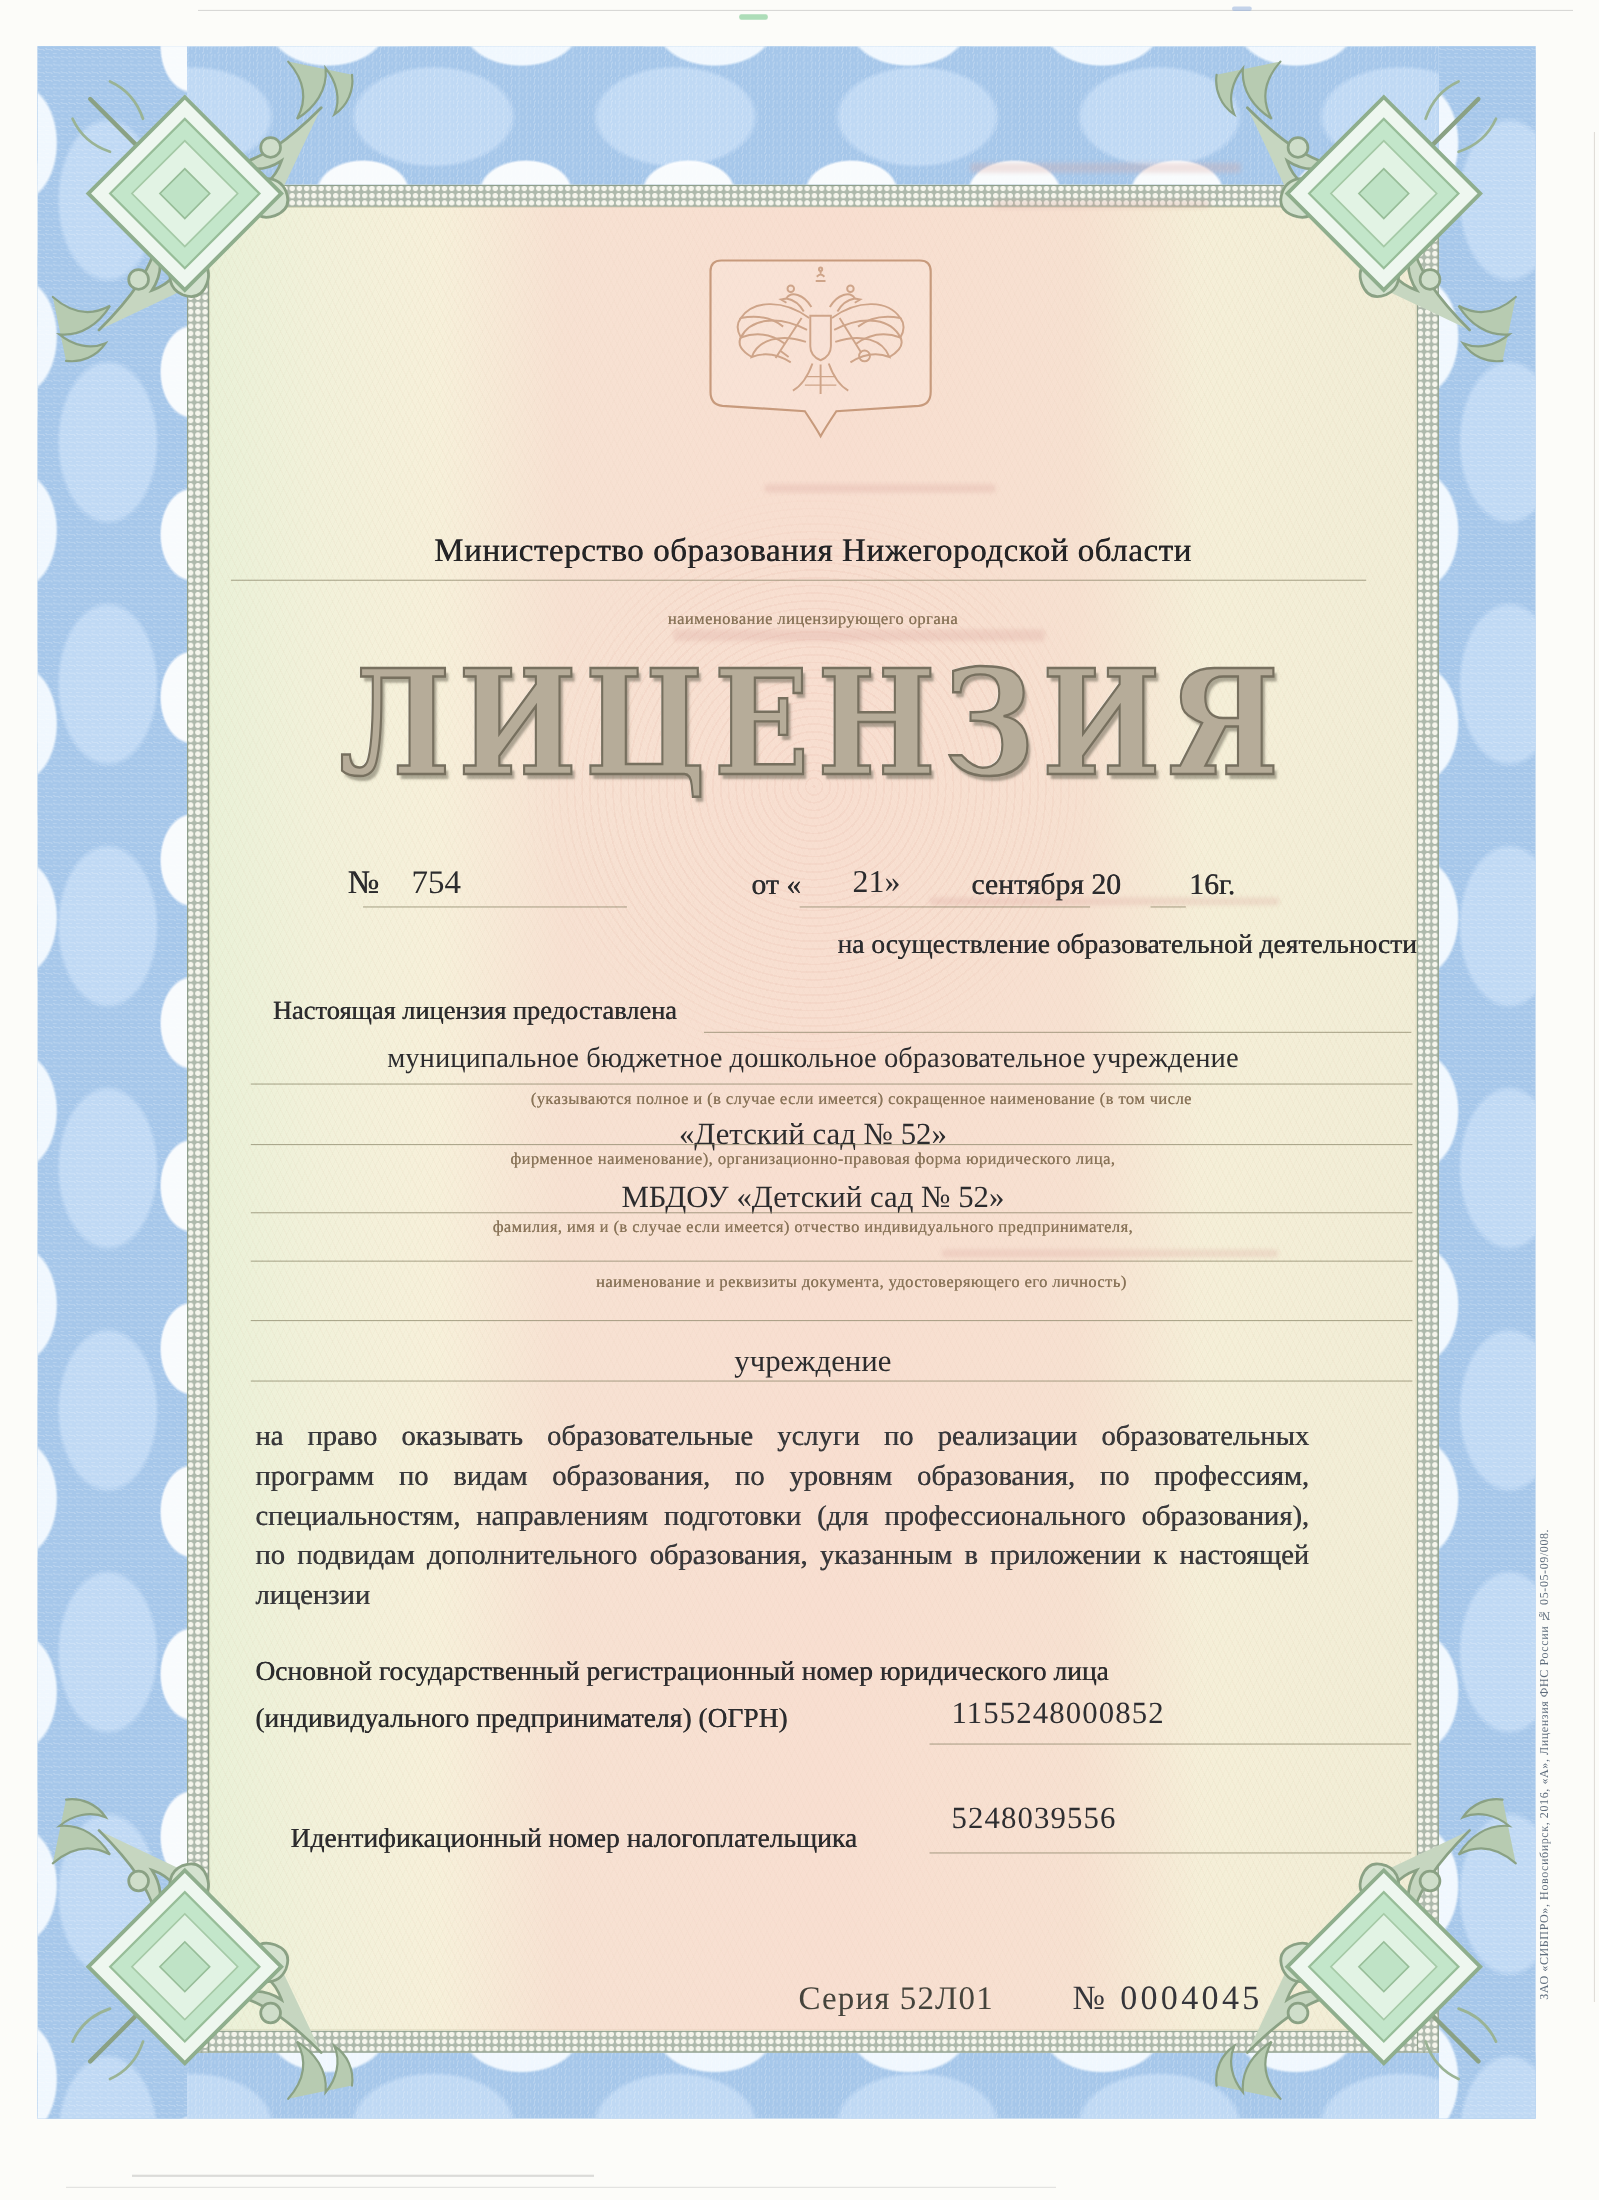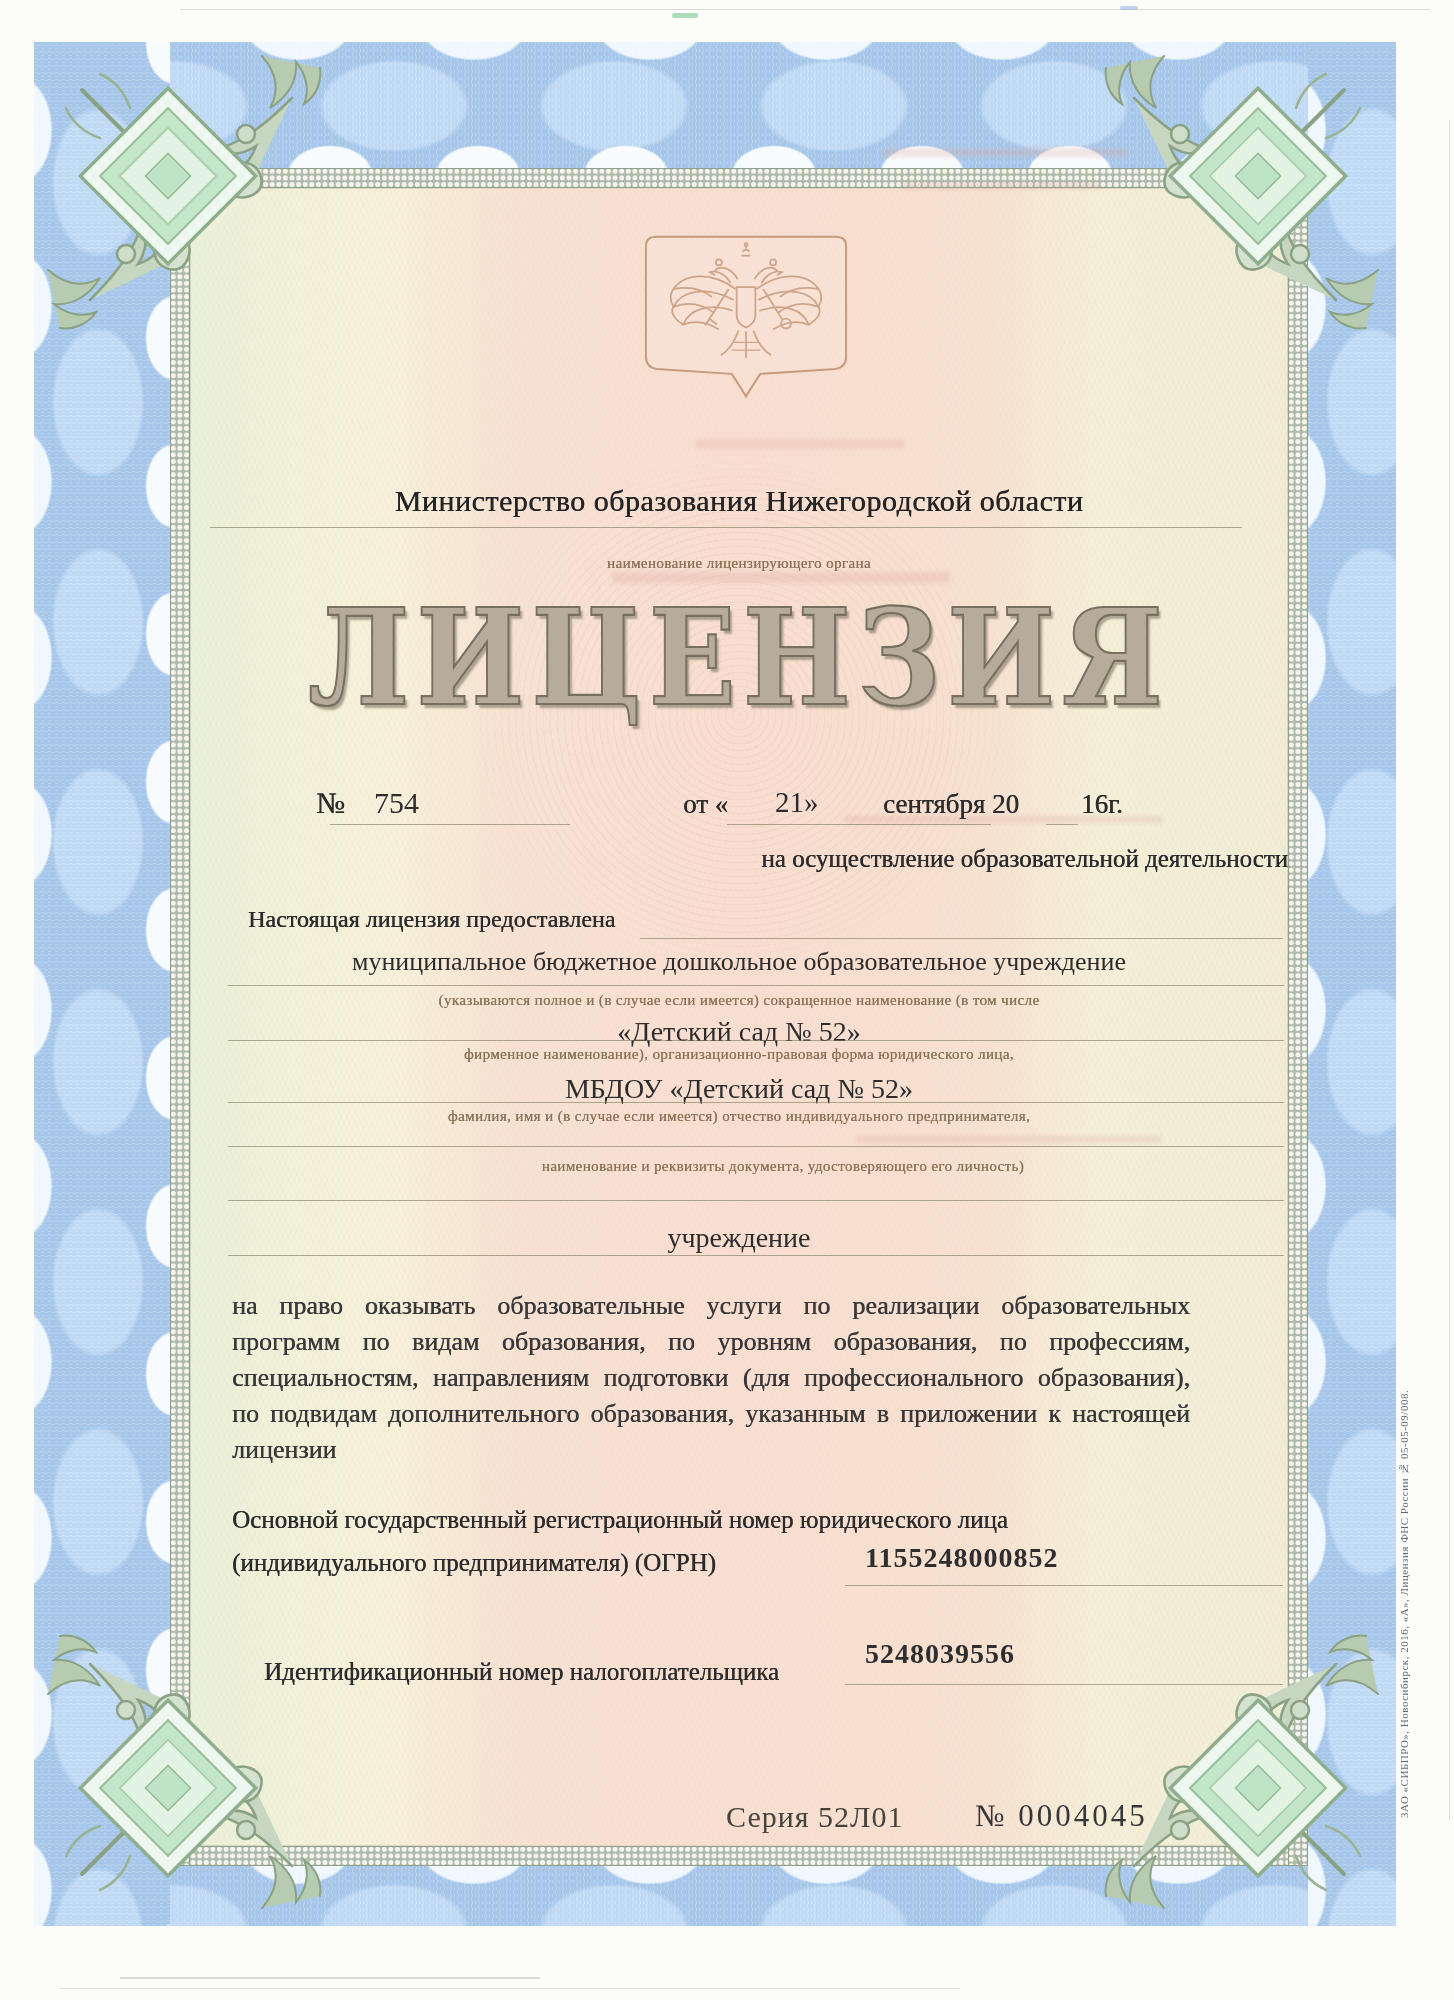--- a/index.html
+++ b/index.html
@@ -67,21 +67,21 @@
   .b{font-weight:normal;}
   .caption{font-size:15px;color:#8a755a;letter-spacing:.4px;text-shadow:.2px 0 0 currentColor;}
   .ul{position:absolute;height:1px;background:rgba(125,120,90,.6);}
   .big-title{
     top:592px;font-family:"DejaVu Serif","Liberation Serif",serif;font-weight:bold;
     font-size:118px;letter-spacing:7px;line-height:1;
     color:#b6ac99;-webkit-text-stroke:2px #77705f;
     text-shadow:3px 4px 2px rgba(100,95,80,.5), -1px -1px 0 rgba(255,255,255,.85);
     transform:scale(.97,1.12);transform-origin:center top;
   }
-  .value{font-weight:bold;letter-spacing:1px;color:#2e2e31;}
+  .value{font-weight:normal;letter-spacing:1px;color:#2e2e31;}
   .imprint{
     position:absolute;left:1398px;top:1168px;height:650px;
     writing-mode:vertical-rl;transform:rotate(180deg);
     font-family:"Liberation Serif",serif;font-size:11px;color:#5e6c7c;letter-spacing:.5px;white-space:nowrap;
   }
   .bleed{position:absolute;background:#d9a49c;opacity:.28;filter:blur(2px);border-radius:3px;pointer-events:none;}
   .artifact{position:absolute;pointer-events:none;}
   .coat{position:absolute;left:640px;top:230px;width:212px;height:196px;}
   .corner{position:absolute;width:300px;height:300px;pointer-events:none;}
 </style>
@@ -198,21 +198,21 @@
   <div class="ul" style="left:1046px;top:824px;width:32px;"></div>
   <div class="t semi" style="left:1081px;top:789px;font-size:27px;">16г.</div>
 
   <div class="cx semi" style="top:845px;font-size:25px;text-align:right;">на осуществление образовательной деятельности</div>
 
   <div class="t semi" style="left:248px;top:906px;font-size:24px;">Настоящая лицензия предоставлена</div>
   <div class="ul" style="left:640px;top:938px;width:643px;"></div>
 
   <div class="cx b" style="top:947px;font-size:26px;">муниципальное бюджетное дошкольное образовательное учреждение</div>
   <div class="ul" style="left:228px;top:985px;width:1056px;"></div>
-  <div class="cx caption" style="top:992px;">(указываются полное и (в случае если имеется) сокращенное наименование (в том числе</div>
+  <div class="cx caption" style="top:992px;padding-left:44px;">(указываются полное и (в случае если имеется) сокращенное наименование (в том числе</div>
 
   <div class="cx b" style="top:1016px;font-size:28px;">«Детский сад № 52»</div>
   <div class="ul" style="left:228px;top:1040px;width:1056px;"></div>
   <div class="cx caption" style="top:1046px;">фирменное наименование), организационно-правовая форма юридического лица,</div>
 
   <div class="cx b" style="top:1073px;font-size:28px;">МБДОУ «Детский сад № 52»</div>
   <div class="ul" style="left:228px;top:1102px;width:1056px;"></div>
   <div class="cx caption" style="top:1108px;">фамилия, имя и (в случае если имеется) отчество индивидуального предпринимателя,</div>
 
   <div class="ul" style="left:228px;top:1146px;width:1056px;"></div>

